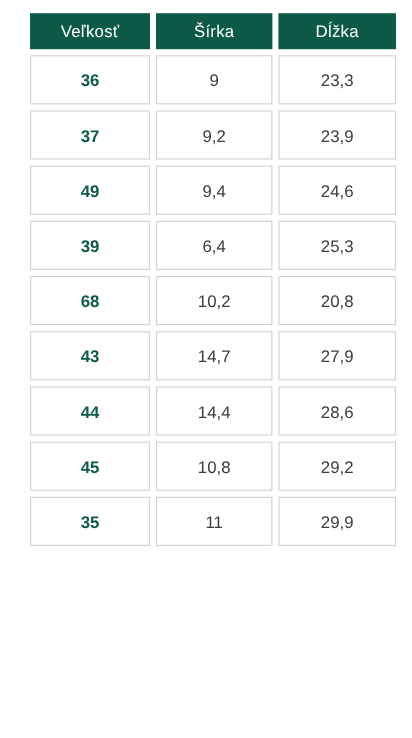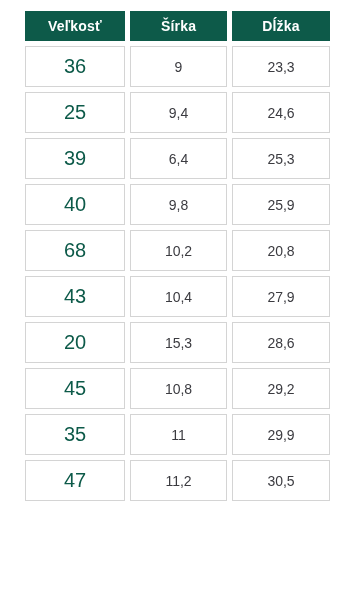--- a/index.html
+++ b/index.html
@@ -24,42 +24,42 @@
     width: 310px;
     border-collapse: separate;
     border-spacing: 5px 5px;
     table-layout: fixed;
   }
 
   table.size-table thead th {
     background: #0d5a49;
     color: #ffffff;
     font-size: 14px;
-    font-weight: bold;
+    font-weight: normal;
     height: 30px;
     padding: 0;
     letter-spacing: 0.2px;
     border: 0;
   }
 
   table.size-table tbody td {
     background: #ffffff;
     border: 1px solid #d4d4d4;
     height: 41px;
     text-align: center;
     vertical-align: middle;
     font-size: 14px;
     color: #3b3b40;
     padding: 0;
   }
 
   table.size-table tbody td.col-size {
     color: #0d5a49;
-    font-weight: normal;
-    font-size: 20px;
+    font-weight: bold;
+    font-size: 14px;
   }
 
   
   col.c1 { width: 100px; }
   col.c2 { width: 97px; }
   col.c3 { width: 98px; }
 </style>
 </head>
 <body>
 
@@ -77,59 +77,54 @@
         <th>Dĺžka</th>
       </tr>
     </thead>
     <tbody>
       <tr>
         <td class="col-size">36</td>
         <td>9</td>
         <td>23,3</td>
       </tr>
       <tr>
-        <td class="col-size">25</td>
+        <td class="col-size">37</td>
+        <td>9,2</td>
+        <td>23,9</td>
+      </tr>
+      <tr>
+        <td class="col-size">49</td>
         <td>9,4</td>
         <td>24,6</td>
       </tr>
       <tr>
         <td class="col-size">39</td>
         <td>6,4</td>
         <td>25,3</td>
       </tr>
       <tr>
-        <td class="col-size">40</td>
-        <td>9,8</td>
-        <td>25,9</td>
-      </tr>
-      <tr>
         <td class="col-size">68</td>
         <td>10,2</td>
         <td>20,8</td>
       </tr>
       <tr>
         <td class="col-size">43</td>
-        <td>10,4</td>
+        <td>14,7</td>
         <td>27,9</td>
       </tr>
       <tr>
-        <td class="col-size">20</td>
-        <td>15,3</td>
+        <td class="col-size">44</td>
+        <td>14,4</td>
         <td>28,6</td>
       </tr>
       <tr>
         <td class="col-size">45</td>
         <td>10,8</td>
         <td>29,2</td>
       </tr>
       <tr>
         <td class="col-size">35</td>
         <td>11</td>
         <td>29,9</td>
       </tr>
-      <tr>
-        <td class="col-size">47</td>
-        <td>11,2</td>
-        <td>30,5</td>
-      </tr>
     </tbody>
   </table>
 </div>
 
 </body></html>

